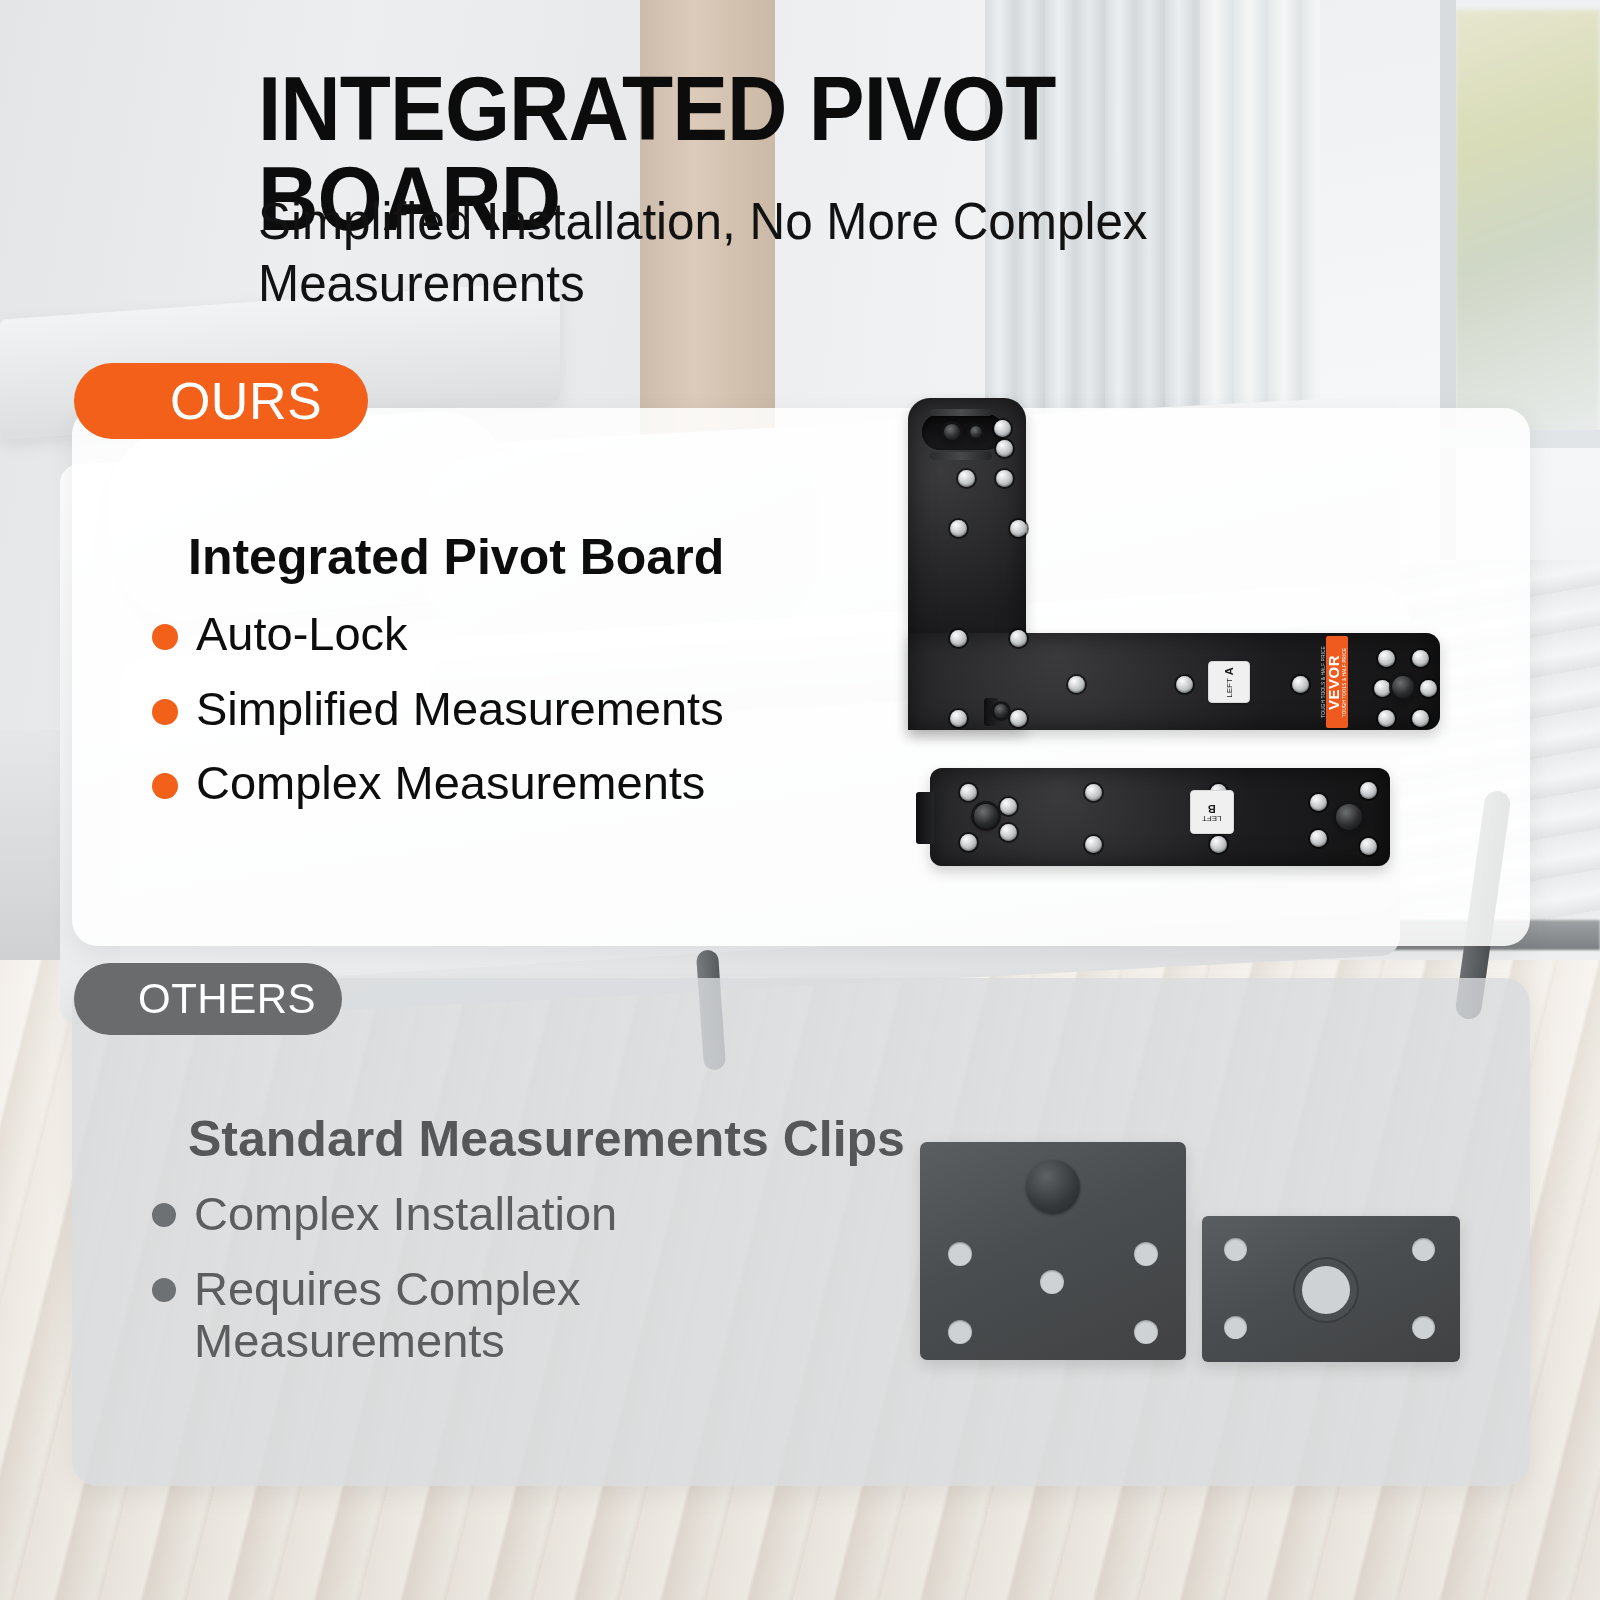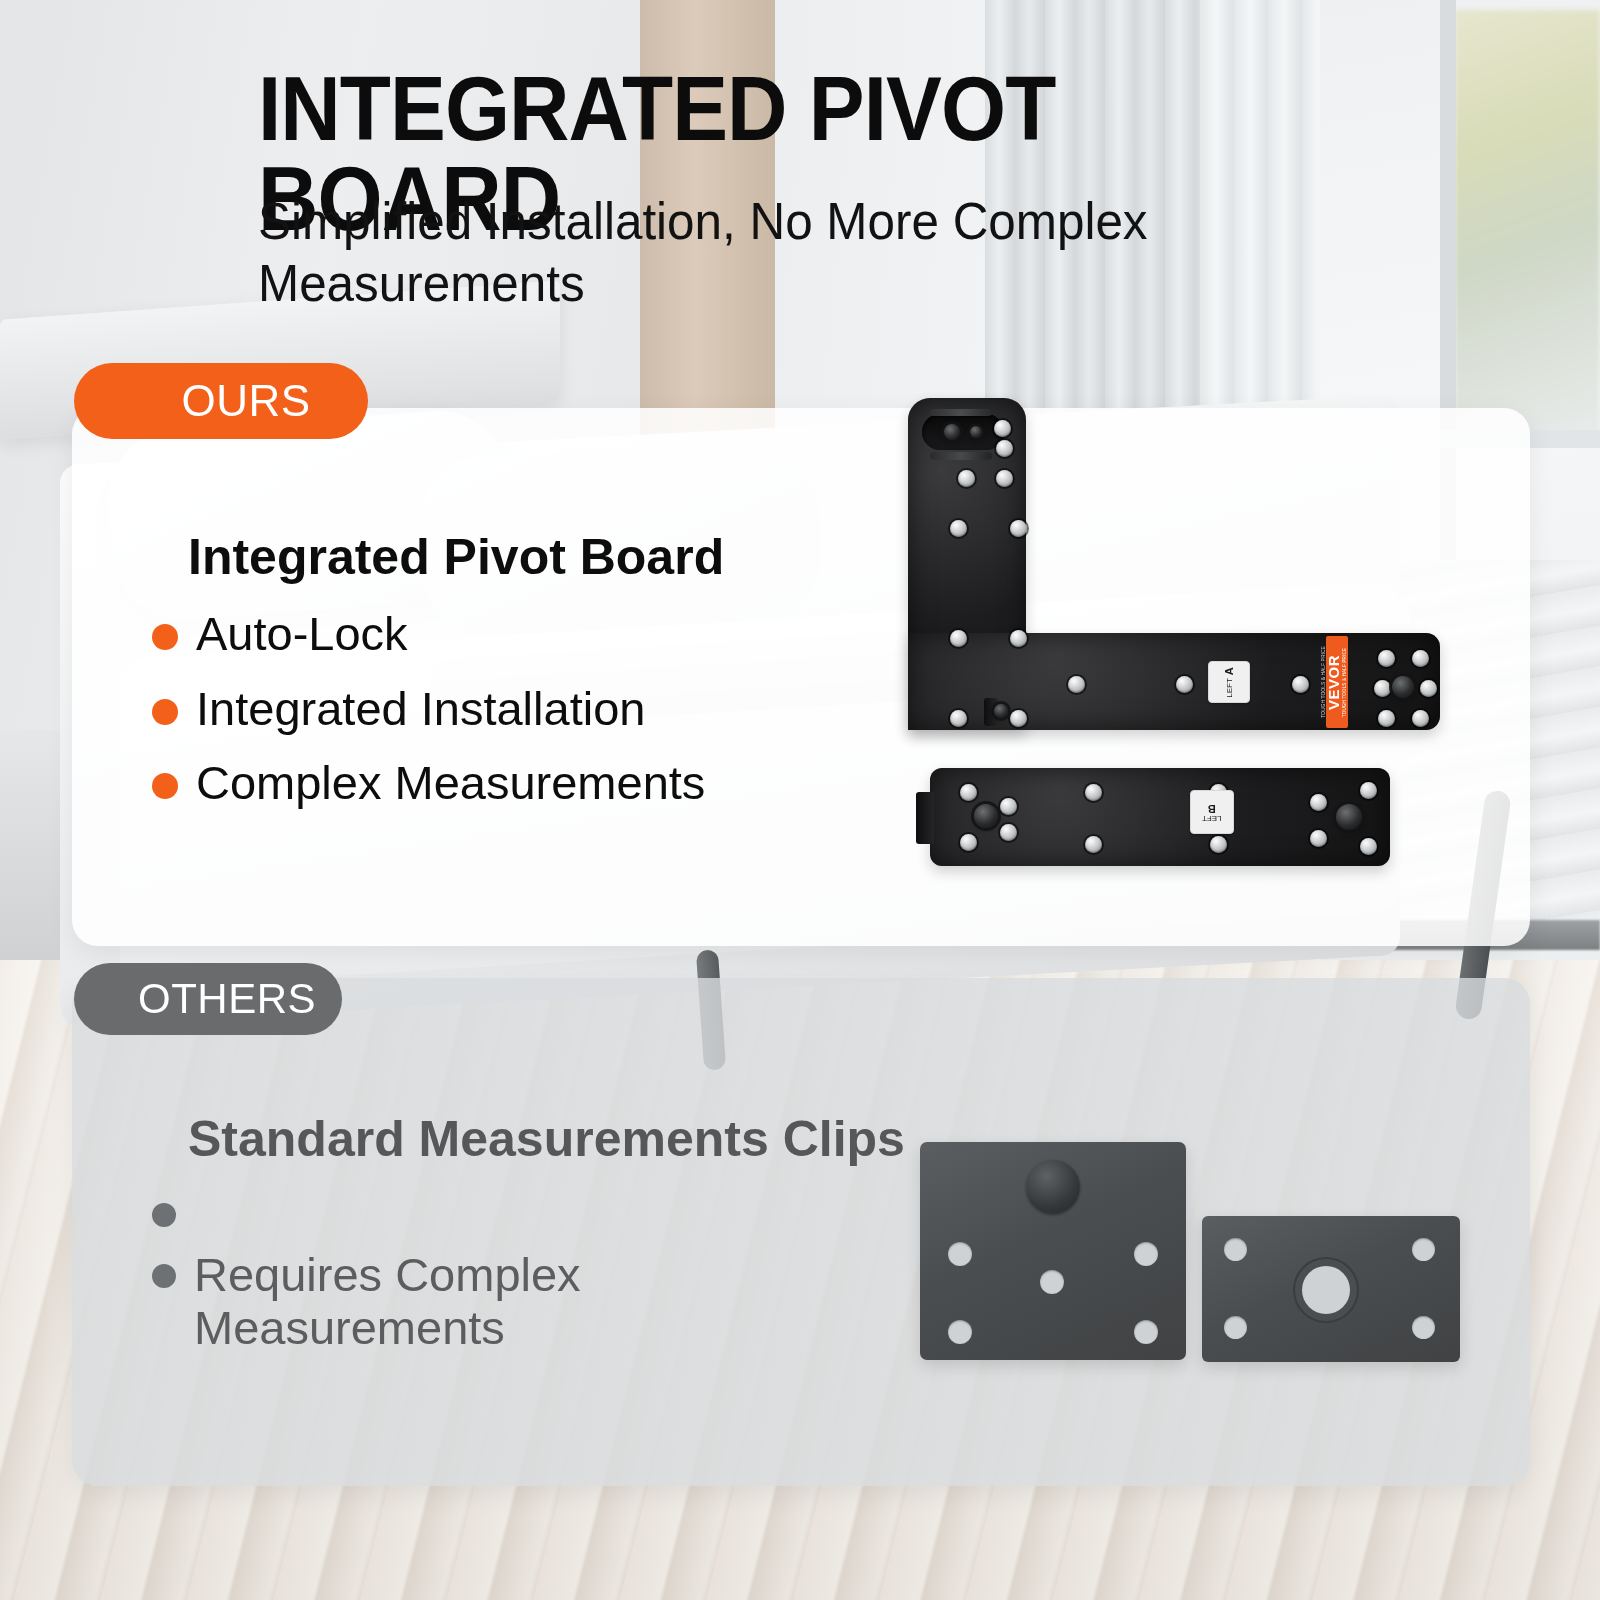--- a/index.html
+++ b/index.html
@@ -71,21 +71,21 @@
   #ours-card{left:72px;top:408px;width:1458px;height:538px;
     background:rgba(255,255,255,.86);
     box-shadow:0 8px 28px rgba(0,0,0,.07);}
   #others-card{left:72px;top:978px;width:1458px;height:508px;
     background:rgba(216,219,221,.80);
     box-shadow:0 8px 26px rgba(0,0,0,.06);}
 
   .badge{position:absolute;display:flex;align-items:center;justify-content:center;
     border-radius:999px;color:#fff;letter-spacing:.5px;}
   #ours-badge{left:74px;top:363px;width:294px;height:76px;
-    background:#f2601a;font-size:44px;font-weight:400;padding-left:50px;box-sizing:border-box;}
+    background:#f2601a;font-size:52px;font-weight:400;padding-left:50px;box-sizing:border-box;}
   #others-badge{left:74px;top:963px;width:268px;height:72px;
     background:#6a6b6c;font-size:42px;font-weight:400;padding-left:38px;box-sizing:border-box;}
 
   
   #title{position:absolute;left:258px;top:64px;width:1200px;
     font-size:90px;font-weight:700;color:#0c0c0c;letter-spacing:-1px;
     transform:scaleX(.93);transform-origin:left top;line-height:1;}
   #subtitle{position:absolute;left:258px;top:190px;width:1070px;
     font-size:52px;font-weight:400;color:#121212;line-height:1.2;
     transform:scaleX(.95);transform-origin:left top;}
@@ -284,21 +284,21 @@
 
 <div id="ours-badge" class="badge">OURS</div>
 <div id="ours-head" class="feat-head">Integrated Pivot Board</div>
 <ul id="ours-list" class="blist">
   <li>
     <span class="bullet"></span>
     <span class="btxt">Auto-Lock</span>
   </li>
   <li>
     <span class="bullet"></span>
-    <span class="btxt">Integrated Installation</span>
+    <span class="btxt">Simplified Measurements</span>
   </li>
   <li>
     <span class="bullet"></span>
     <span class="btxt">Complex Measurements</span>
   </li>
 </ul>
 
 <div id="others-card" class="card"></div>
 
 <div id="g-big" class="gplate">
@@ -316,18 +316,19 @@
   <div class="ghole" style="left:22px;top:100px;width:23px;height:23px;"></div>
   <div class="ghole" style="left:210px;top:100px;width:23px;height:23px;"></div>
   <div class="gring" style="left:100px;top:50px;width:48px;height:48px;"></div>
 </div>
 
 <div id="others-badge" class="badge">OTHERS</div>
 <div id="others-head" class="feat-head">Standard Measurements Clips</div>
 <ul id="others-list" class="blist">
   <li>
     <span class="bullet"></span>
+    <span class="btxt">Complex Installation</span>
   </li>
   <li>
     <span class="bullet"></span>
     <span class="btxt" style="max-width:470px;">Requires Complex Measurements</span>
   </li>
 </ul>
 
 </body></html>

